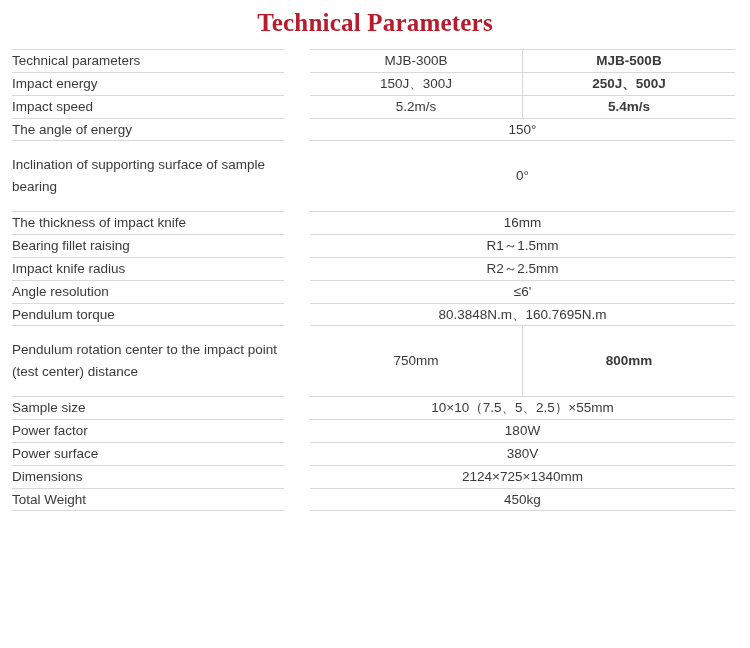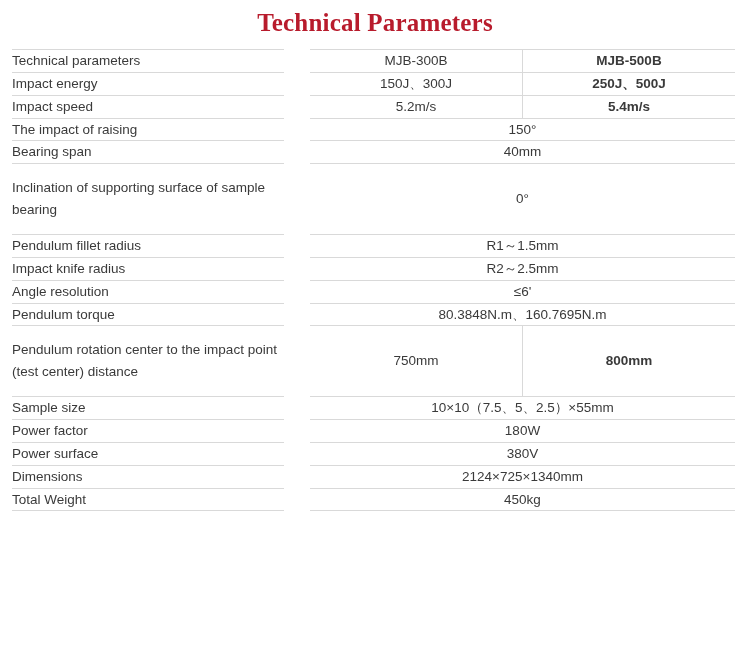--- a/index.html
+++ b/index.html
@@ -108,36 +108,36 @@
           <td class="val val-left">150J、300J</td>
           <td class="val val-right">250J、500J</td>
         </tr>
         <tr>
           <td class="label">Impact speed</td>
           <td class="gap"></td>
           <td class="val val-left">5.2m/s</td>
           <td class="val val-right">5.4m/s</td>
         </tr>
         <tr>
-          <td class="label">The impact of raising</td>
+          <td class="label">The angle of energy</td>
           <td class="gap"></td>
           <td class="val val-span" colspan="2">150°</td>
-        </tr>
-        <tr>
-          <td class="label">Bearing span</td>
-          <td class="gap"></td>
-          <td class="val val-span" colspan="2">40mm</td>
         </tr>
         <tr class="tall">
           <td class="label">Inclination of supporting surface of sample bearing</td>
           <td class="gap"></td>
           <td class="val val-span" colspan="2">0°</td>
         </tr>
         <tr>
-          <td class="label">Pendulum fillet radius</td>
+          <td class="label">The thickness of impact knife</td>
+          <td class="gap"></td>
+          <td class="val val-span" colspan="2">16mm</td>
+        </tr>
+        <tr>
+          <td class="label">Bearing fillet raising</td>
           <td class="gap"></td>
           <td class="val val-span" colspan="2">R1～1.5mm</td>
         </tr>
         <tr>
           <td class="label">Impact knife radius</td>
           <td class="gap"></td>
           <td class="val val-span" colspan="2">R2～2.5mm</td>
         </tr>
         <tr>
           <td class="label">Angle resolution</td>

